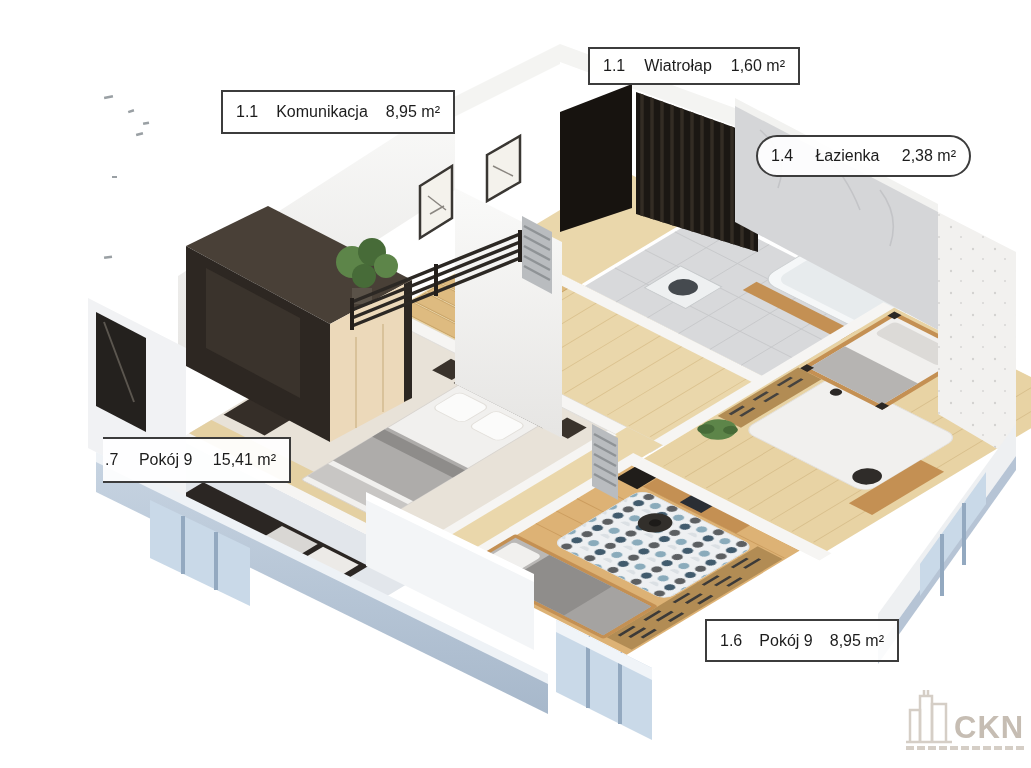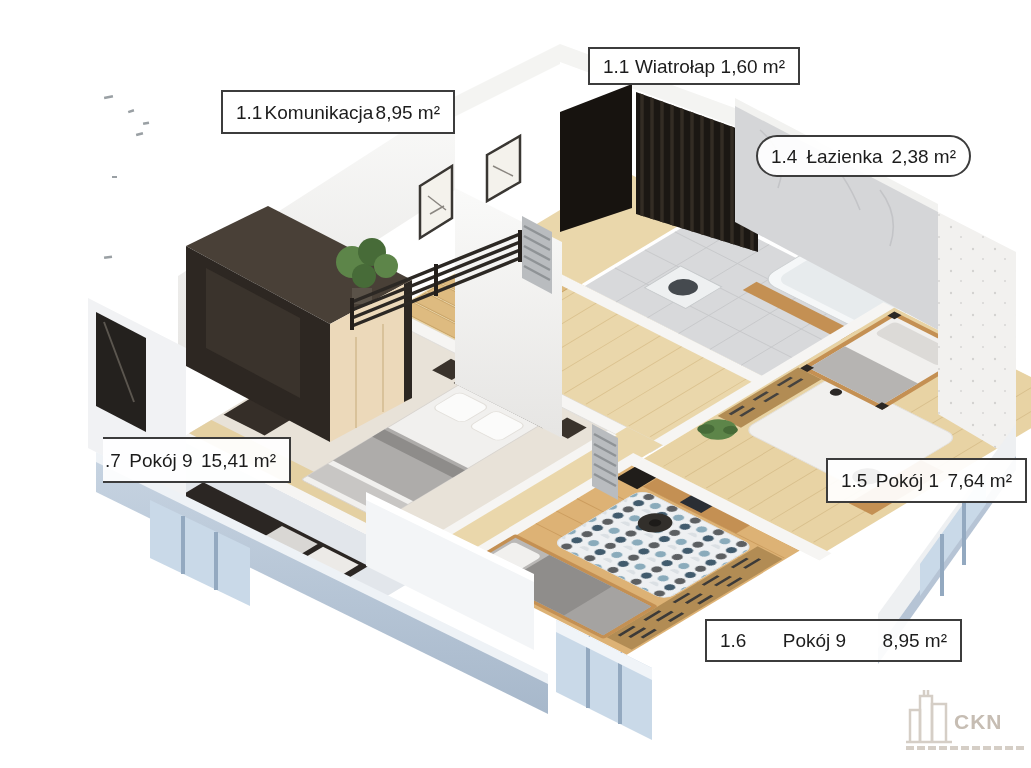--- a/index.html
+++ b/index.html
@@ -21,33 +21,33 @@
   .f-rug{fill:var(--rug-white);} .f-rad{fill:var(--radiator);}
   .f-glass{fill:var(--glass);}
   .s-frame{stroke:var(--frame-blue);}
   
   .room-label{
     position:absolute;box-sizing:border-box;
     background:rgba(255,255,255,.93);
     border:2px solid var(--label-border,#3c3c3c);
     color:var(--label-text,#1c1c1c);
     display:flex;align-items:center;justify-content:space-between;
-    padding:16px 13px;font-size:19px;line-height:1;white-space:nowrap;
+    padding:16px 13px;font-size:16px;line-height:1;white-space:nowrap;
   }
   .lbl-wiatrolap  {left:588px;top:47px; width:212px;height:38px;}
   .lbl-komunikacja{left:221px;top:90px; width:234px;height:44px;}
   .lbl-lazienka   {left:756px;top:135px;width:215px;height:42px;border-radius:21px;}
   .lbl-pokoj3     {left:103px;top:437px;width:188px;height:46px;border-left:none;padding-left:2px;}
   .lbl-pokoj1     {left:826px;top:458px;width:201px;height:45px;}
-  .lbl-pokoj2     {left:705px;top:619px;width:257px;height:43px;}
+  .lbl-pokoj2     {left:705px;top:619px;width:194px;height:43px;}
   
   #logo{position:absolute;left:902px;top:686px;width:128px;height:70px;}
   #logo .logo-ico{position:absolute;left:2px;top:2px;}
   #logo .logo-txt{
-    position:absolute;left:52px;top:24px;font-size:21px;font-weight:bold;
+    position:absolute;left:52px;top:24px;font-size:31px;font-weight:bold;
     letter-spacing:1px;color:var(--logo-gray,#c6bdb3);
   }
   #logo .logo-tagline{
     position:absolute;left:4px;top:60px;width:120px;height:4px;
     background:repeating-linear-gradient(90deg,var(--logo-light,#d5cec6) 0 8px,transparent 8px 11px);
   }
 </style>
 </head>
 <body>
 
@@ -321,25 +321,20 @@
   <div class="room-label lbl-lazienka">
     <span class="num">1.4</span>
     <span class="nm">Łazienka</span>
     <span class="ar">2,38 m²</span>
   </div>
   <div class="room-label lbl-pokoj3">
     <span class="num">.7</span>
     <span class="nm">Pokój 9</span>
     <span class="ar">15,41 m²</span>
   </div>
-  <div class="room-label lbl-pokoj1">
-    <span class="num">1.5</span>
-    <span class="nm">Pokój 1</span>
-    <span class="ar">7,64 m²</span>
-  </div>
   <div class="room-label lbl-pokoj2">
     <span class="num">1.6</span>
     <span class="nm">Pokój 9</span>
     <span class="ar">8,95 m²</span>
   </div>
 
   <div id="logo">
     <svg class="logo-ico" width="50" height="58" viewBox="0 0 50 58" fill="none" stroke="#d5cec6" stroke-width="2.5">
       <path d="M6 54 V22 H16 V54"></path>
       <path d="M16 54 V8 H28 V54"></path>

